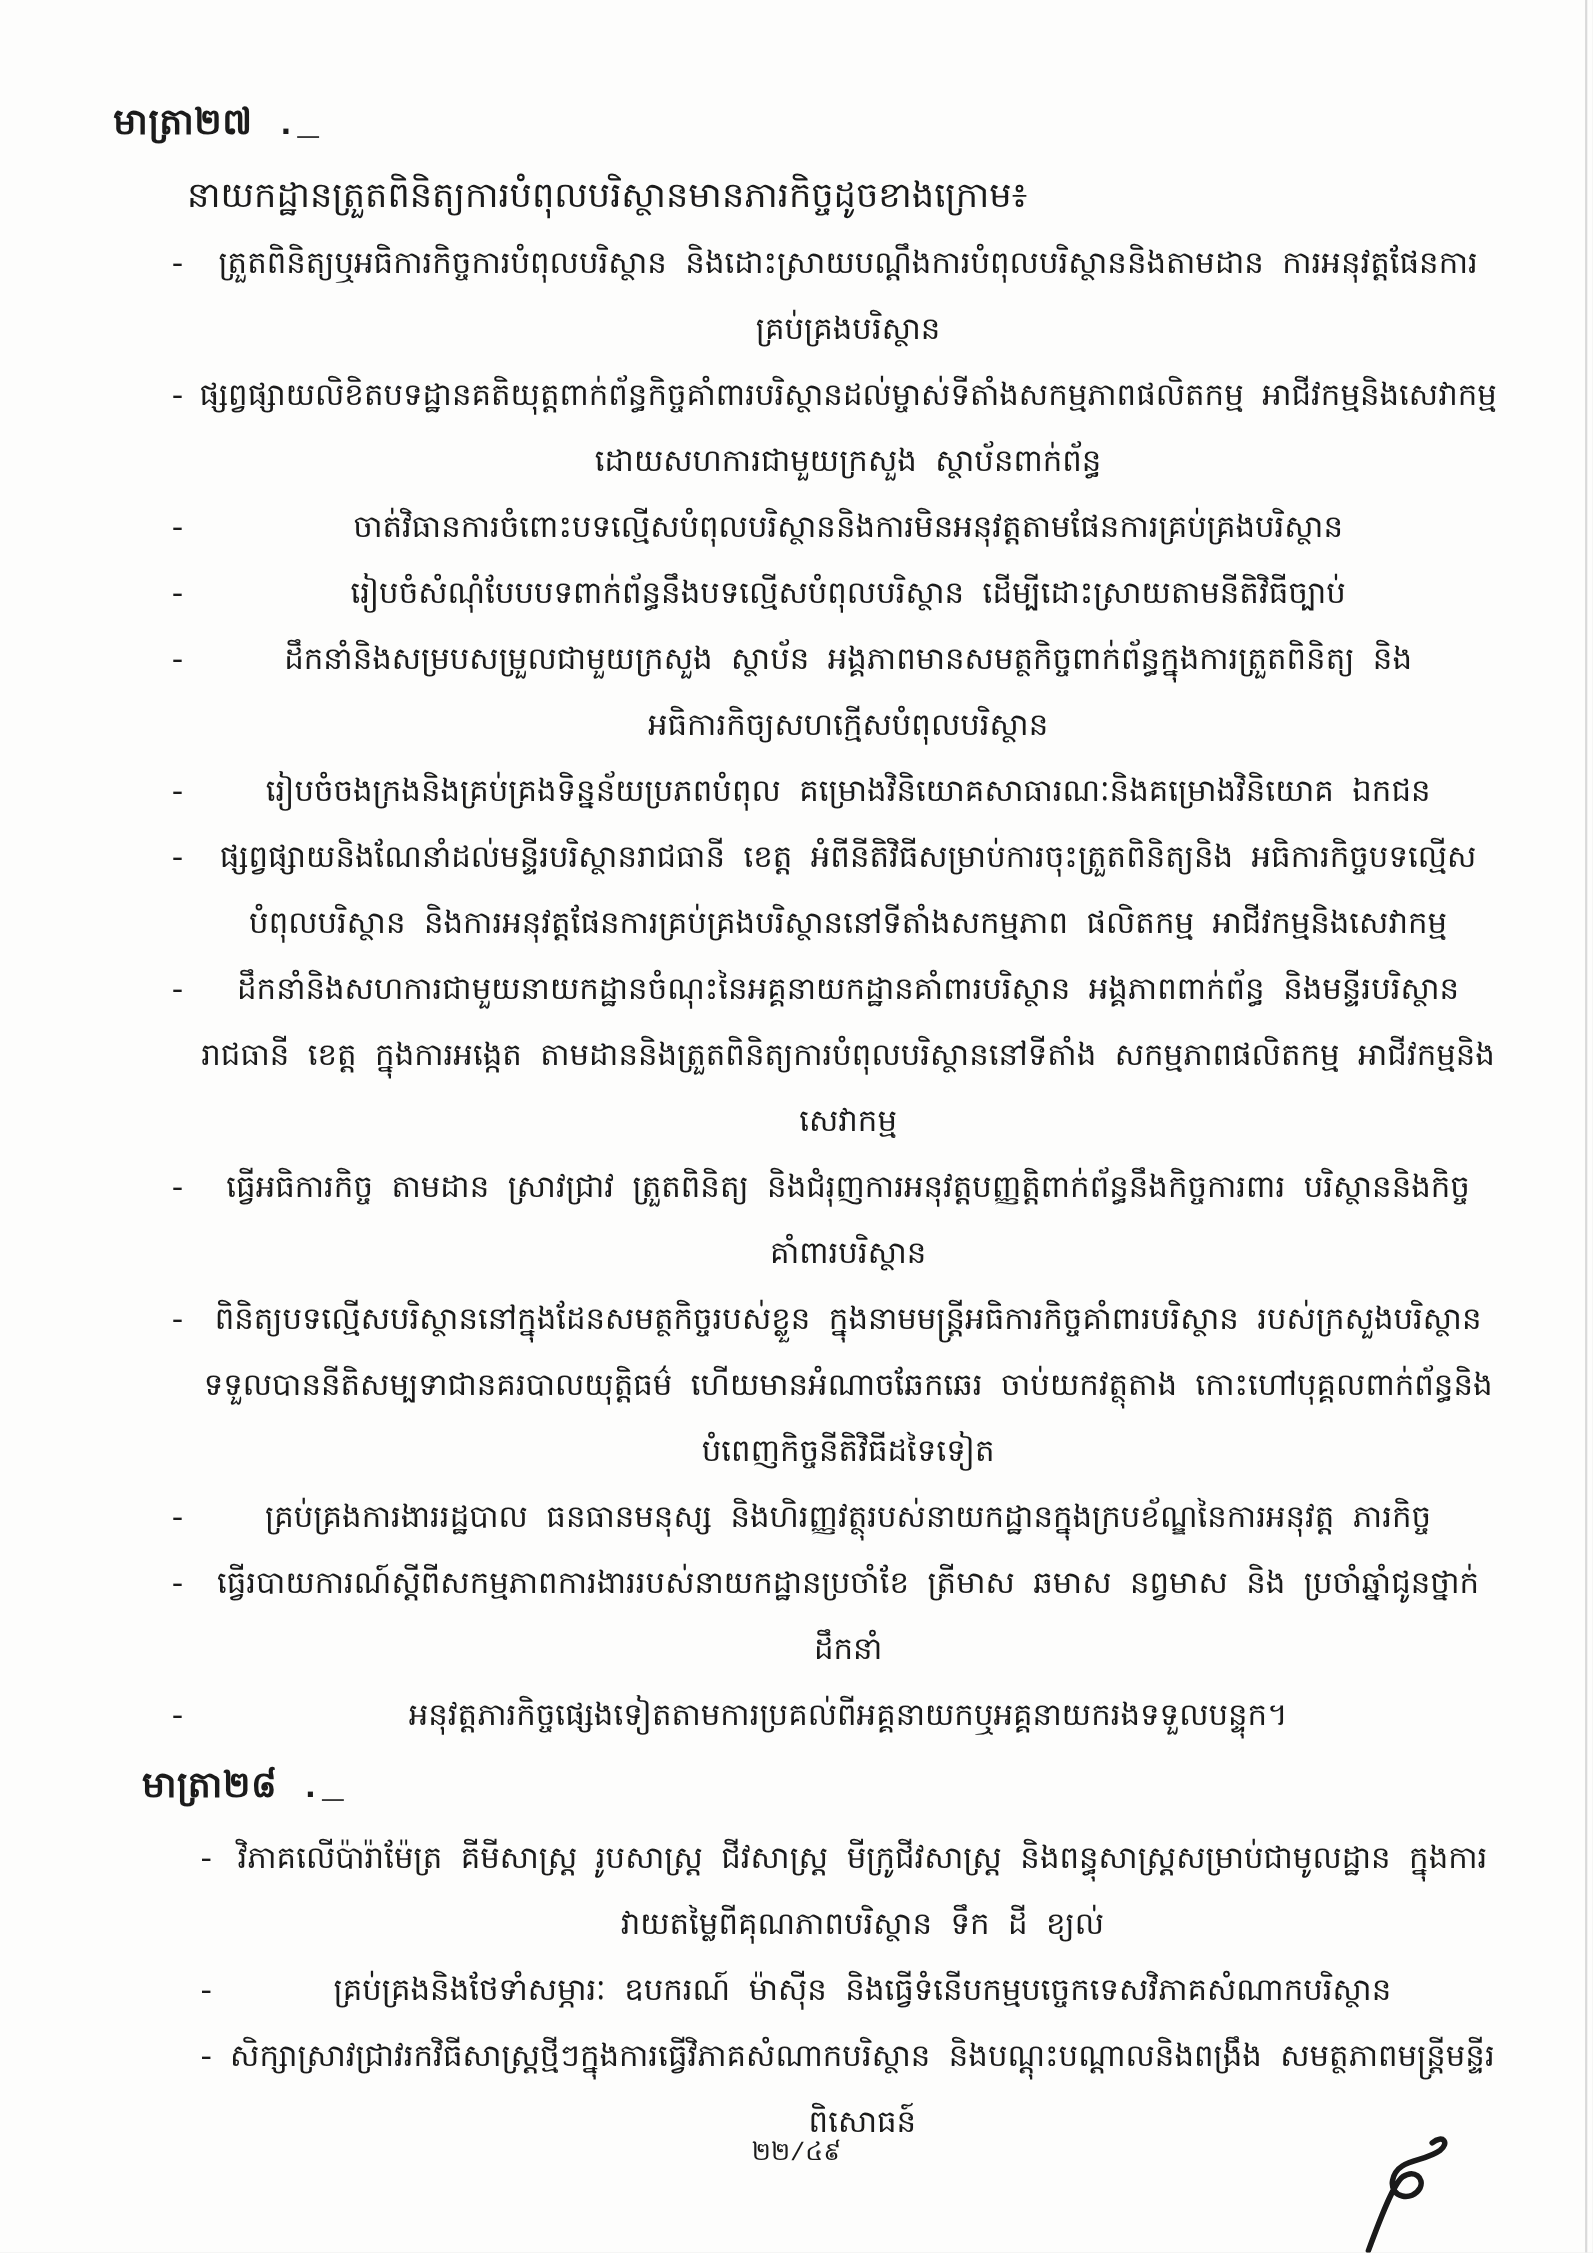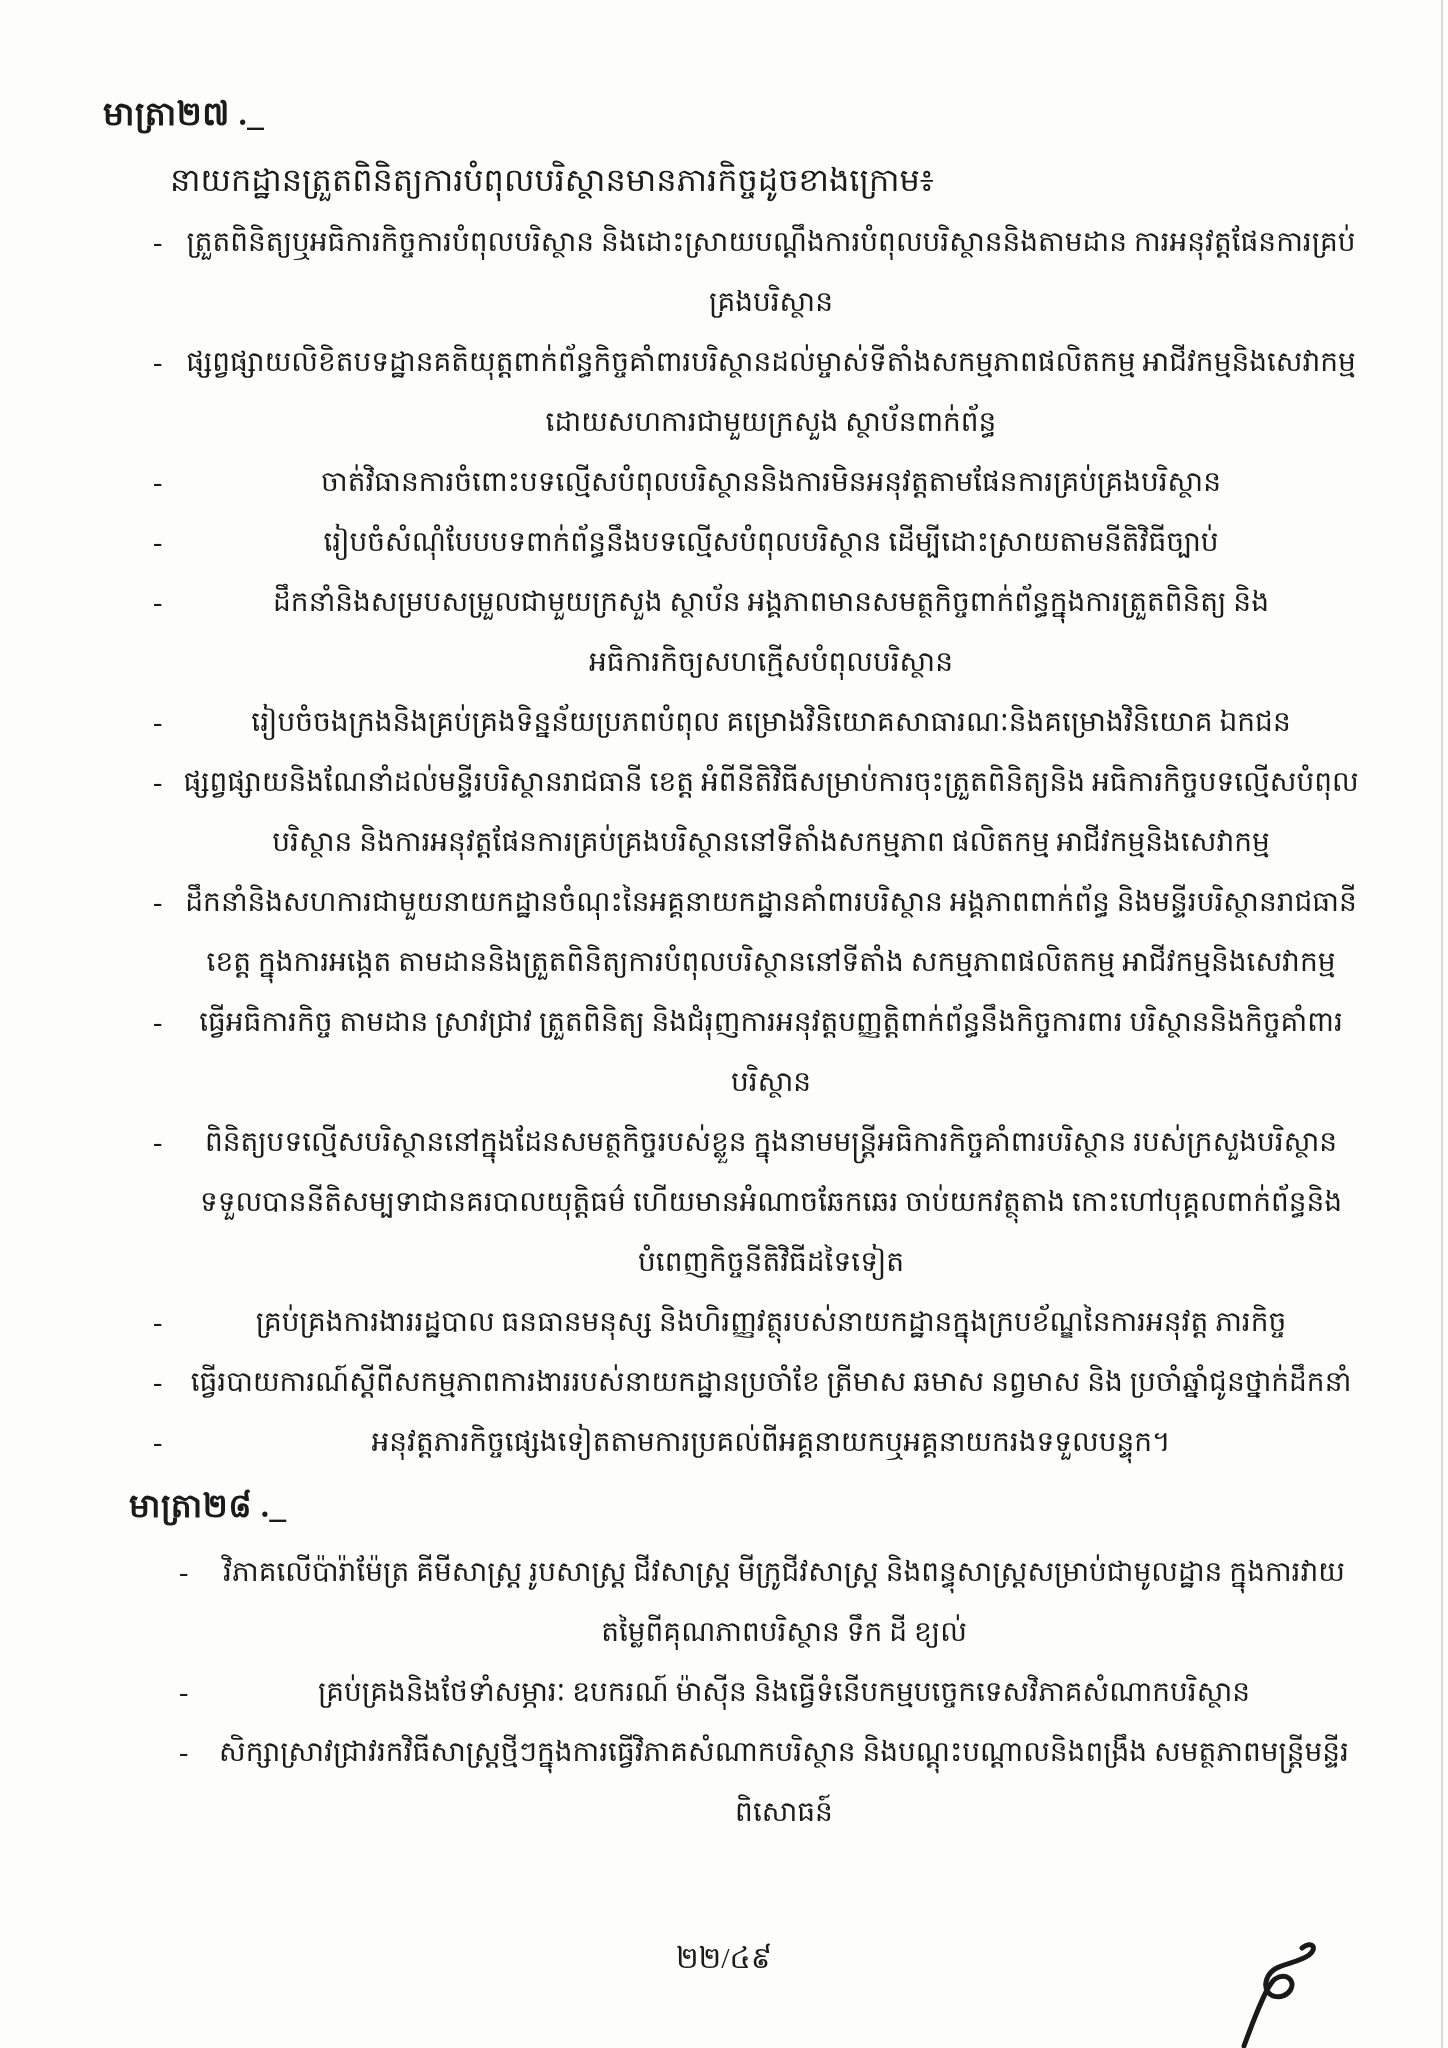--- a/index.html
+++ b/index.html
@@ -7,21 +7,21 @@
     padding: 0;
     background: #e8e8e8;
   }
   .page {
     position: relative;
     width: 1448px;
     height: 2048px;
     margin: 0 auto;
     background: #fdfdfc;
     overflow: hidden;
-    font-family: Liberation Serif, serif;
+    font-family: Liberation Mono, monospace;
     color: #1b1b1b;
   }
   .scan-edge {
     position: absolute;
     top: 0;
     right: 5px;
     width: 2px;
     height: 100%;
     background: #d9d9d9;
   }
@@ -66,21 +66,21 @@
     flex: 1;
     min-width: 0;
     text-align: center;
   }
   .page-number {
     position: absolute;
     left: 0;
     right: 0;
     bottom: 70px;
     text-align: center;
-    font-size: 30px;
+    font-size: 23px;
     line-height: 40px;
   }
   .signature {
     position: absolute;
     right: 128px;
     bottom: -8px;
     width: 96px;
     height: 118px;
   }
 </style>

